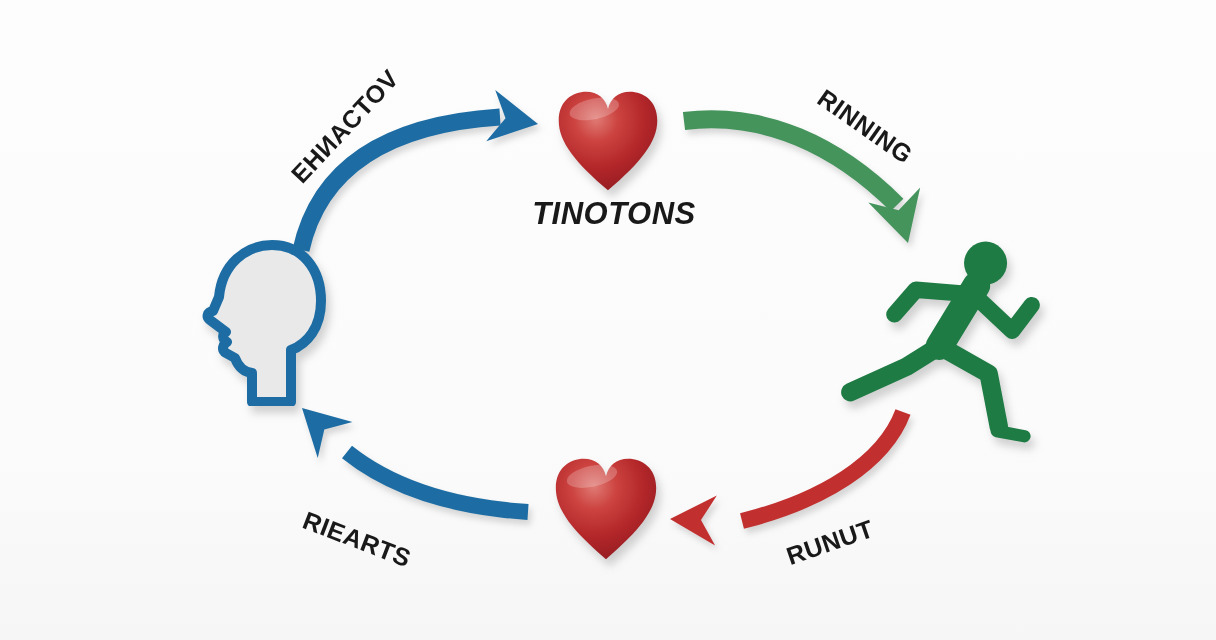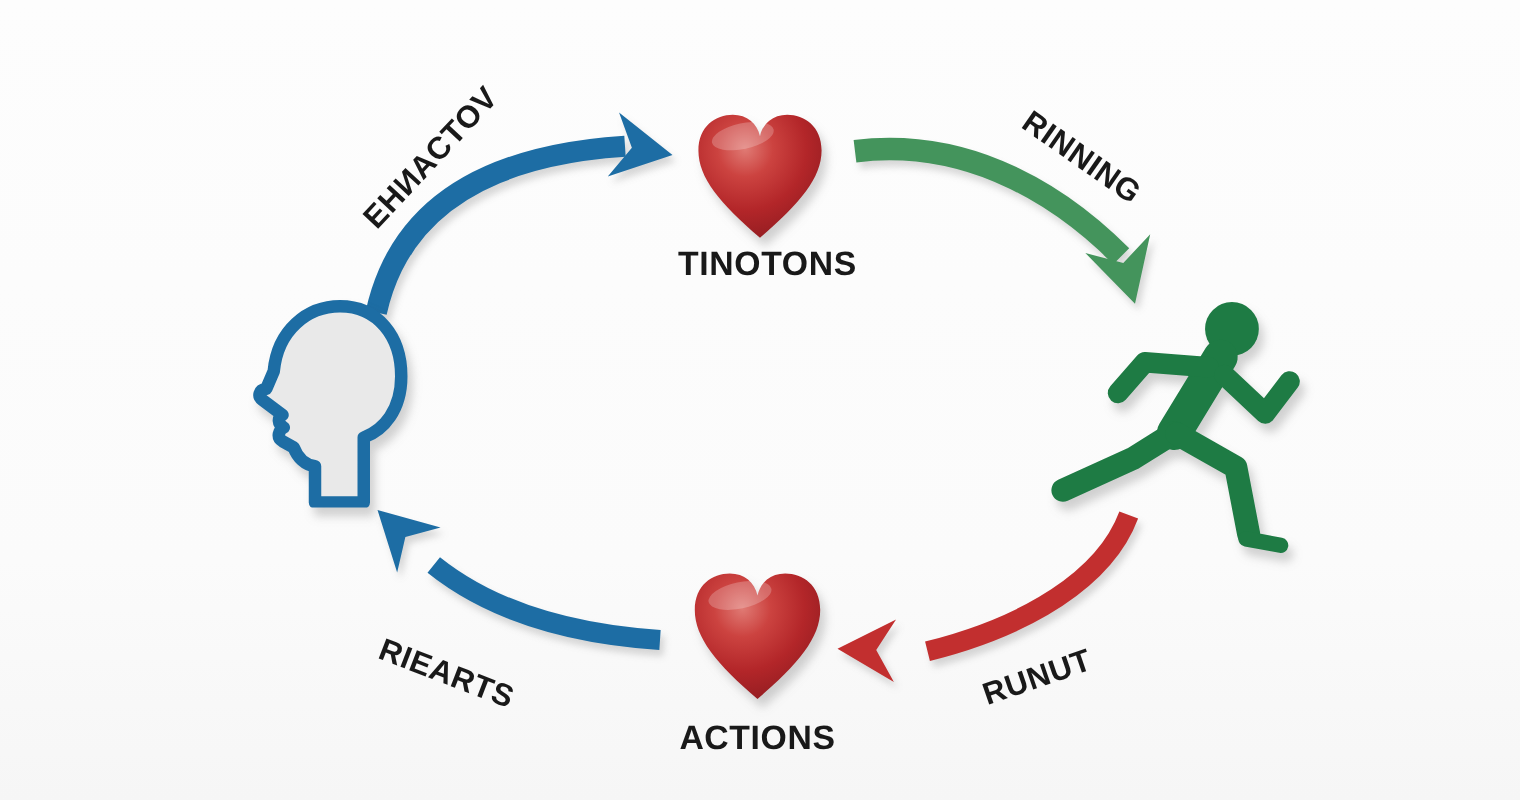--- a/index.html
+++ b/index.html
@@ -15,21 +15,21 @@
   .soft-shadow{filter:drop-shadow(4px 7px 4px rgba(80,80,80,0.25));}
   .label{
     position:absolute;
     color:#191919;
     font-weight:700;
     white-space:nowrap;
     text-align:center;
     letter-spacing:0.5px;
     user-select:none;
   }
-  .node-label{font-size:27px;}
+  .node-label{font-size:31px;font-style:italic;}
   .edge-label{font-size:25px;}
   #lbl-head{left:188px;top:408px;width:124px;}
   #lbl-emotions{left:528px;top:196px;width:172px;}
   #lbl-actions{left:522px;top:575px;width:168px;}
   #lbl-enactov{left:270px;top:112px;width:150px;transform:rotate(-47deg);}
   #lbl-rinning{left:790px;top:112px;width:150px;transform:rotate(35deg);}
   #lbl-runut{left:770px;top:528px;width:120px;transform:rotate(-19deg);}
   #lbl-riearts{left:292px;top:525px;width:130px;transform:rotate(21deg);}
 </style>
 </head>
@@ -125,15 +125,14 @@
 
   <div id="lbl-rinning" class="label edge-label">RINNING</div>
 
   <div id="lbl-runut" class="label edge-label">RUNUT</div>
 
   <div id="lbl-riearts" class="label edge-label">RIEARTS</div>
 
 
   <div id="lbl-emotions" class="label node-label">TINOTONS</div>
 
-  <div id="lbl-actions" class="label node-label">ACTIONS</div>
 
 </div>
 
 </body></html>

